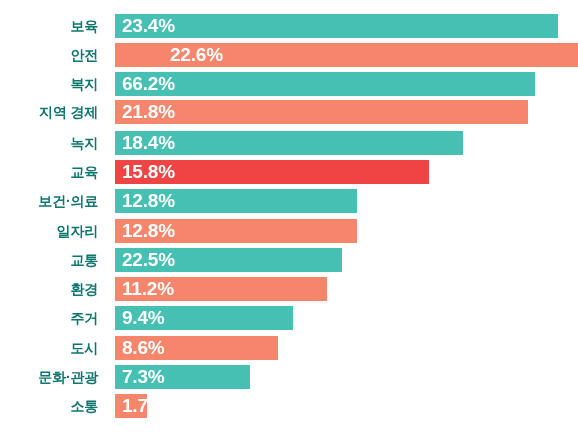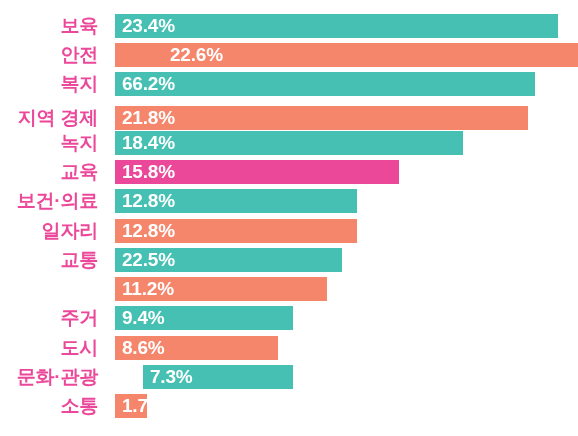--- a/index.html
+++ b/index.html
@@ -23,23 +23,23 @@
     width: 578px;
     height: 24px;
     display: flex;
     align-items: center;
   }
   .cat-label {
     position: absolute;
     left: 0;
     width: 98px;
     text-align: right;
-    font-size: 19px;
+    font-size: 14px;
     font-weight: bold;
-    color: #ec4899;
+    color: #0f766e;
     letter-spacing: -0.2px;
     line-height: 24px;
     white-space: nowrap;
   }
   .bar-track {
     position: absolute;
     left: 115px;
     top: 0;
     height: 24px;
   }
@@ -80,40 +80,40 @@
       </div>
     </div>
     <div class="bar-row" style="top: 72.46px;">
       <div class="cat-label">복지</div>
       <div class="bar-track">
         <div class="bar" style="width: 420.282px; background: rgb(69, 192, 178);">
           <span class="bar-value">66.2%</span>
         </div>
       </div>
     </div>
-    <div class="bar-row" style="top: 106px;">
+    <div class="bar-row" style="top: 100px;">
       <div class="cat-label">지역 경제</div>
       <div class="bar-track">
         <div class="bar" style="width: 412.709px; background: rgb(245, 134, 107);">
           <span class="bar-value">21.8%</span>
         </div>
       </div>
     </div>
     <div class="bar-row" style="top: 130.92px;">
       <div class="cat-label">녹지</div>
       <div class="bar-track">
         <div class="bar" style="width: 348.342px; background: rgb(69, 192, 178);">
           <span class="bar-value">18.4%</span>
         </div>
       </div>
     </div>
     <div class="bar-row" style="top: 160.15px;">
       <div class="cat-label">교육</div>
       <div class="bar-track">
-        <div class="bar" style="width: 284px; background: #ec4899;">
+        <div class="bar" style="width: 314px; background: #ef4444;">
           <span class="bar-value">15.8%</span>
         </div>
       </div>
     </div>
     <div class="bar-row" style="top: 189.38px;">
       <div class="cat-label">보건·의료</div>
       <div class="bar-track">
         <div class="bar" style="width: 242.325px; background: rgb(69, 192, 178);">
           <span class="bar-value">12.8%</span>
         </div>
@@ -129,20 +129,21 @@
     </div>
     <div class="bar-row" style="top: 247.84px;">
       <div class="cat-label">교통</div>
       <div class="bar-track">
         <div class="bar" style="width: 227.179px; background: rgb(69, 192, 178);">
           <span class="bar-value">22.5%</span>
         </div>
       </div>
     </div>
     <div class="bar-row" style="top: 277.07px;">
+      <div class="cat-label">환경</div>
       <div class="bar-track">
         <div class="bar" style="width: 212.034px; background: rgb(245, 134, 107);">
           <span class="bar-value">11.2%</span>
         </div>
       </div>
     </div>
     <div class="bar-row" style="top: 306.3px;">
       <div class="cat-label">주거</div>
       <div class="bar-track">
         <div class="bar" style="width: 177.957px; background: rgb(69, 192, 178);">
@@ -154,21 +155,21 @@
       <div class="cat-label">도시</div>
       <div class="bar-track">
         <div class="bar" style="width: 162.812px; background: rgb(245, 134, 107);">
           <span class="bar-value">8.6%</span>
         </div>
       </div>
     </div>
     <div class="bar-row" style="top: 364.76px;">
       <div class="cat-label">문화·관광</div>
       <div class="bar-track">
-        <div class="bar" style="width: 150px; background: rgb(69, 192, 178); margin-left: 28px;">
+        <div class="bar" style="width: 135px; background: rgb(69, 192, 178);">
           <span class="bar-value">7.3%</span>
         </div>
       </div>
     </div>
     <div class="bar-row" style="top: 393.99px; padding-left: 33px;">
       <div class="cat-label">소통</div>
       <div class="bar-track">
         <div class="bar" style="width: 32.1838px; background: rgb(245, 134, 107);">
           <span class="bar-value">1.7%</span>
         </div>

